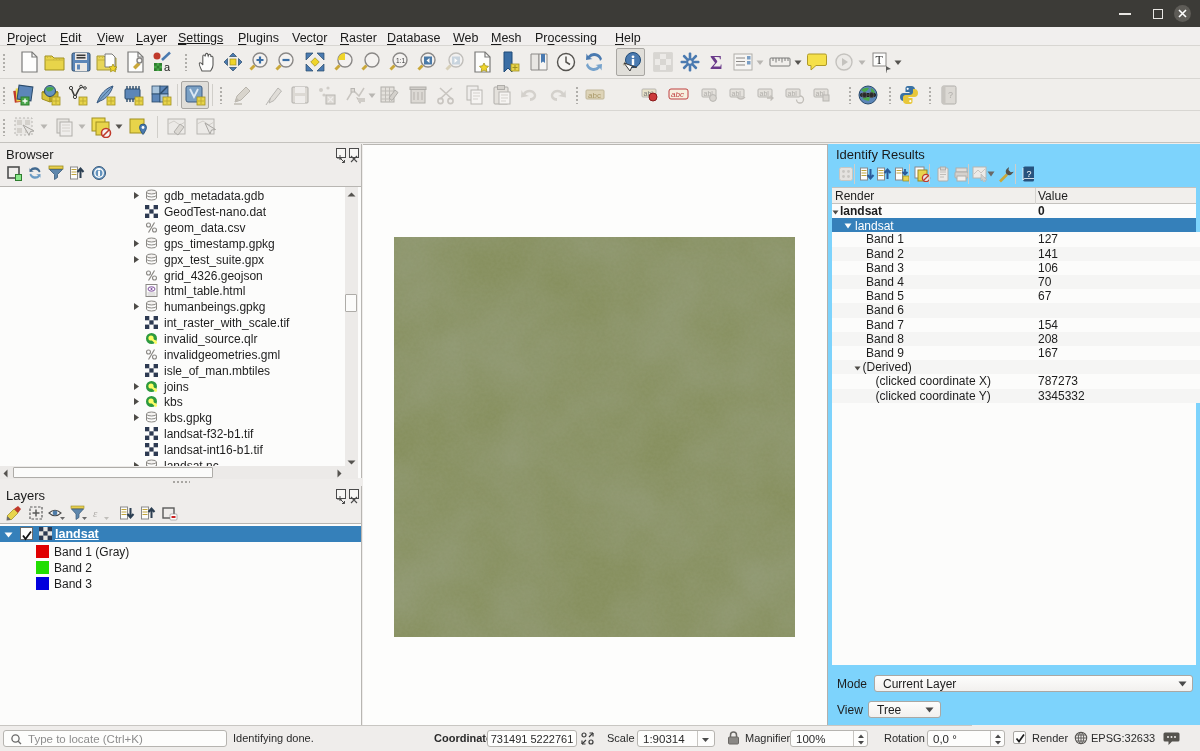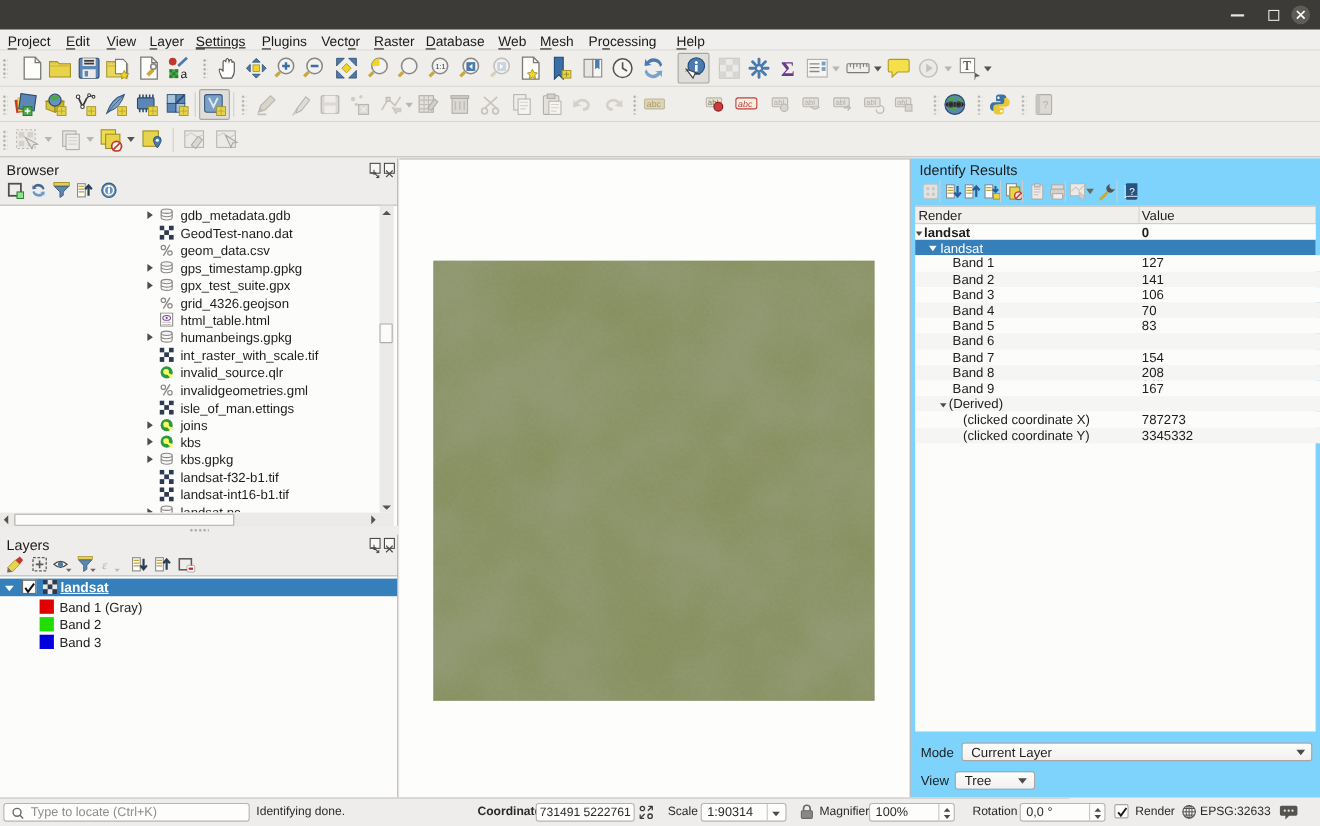--- a/index.html
+++ b/index.html
@@ -619,21 +619,21 @@
     <svg class="abs" style="left:109px; top:176.7px;" width="13" height="13">
           <rect x="0" y="0" width="13" height="13" fill="#fdfdfd"></rect>
           <g fill="#2d3a52">
             <rect x="0" y="0" width="4.3" height="4.3"></rect>
             <rect x="8.6" y="0" width="4.4" height="4.3"></rect>
             <rect x="4.3" y="4.3" width="4.3" height="4.3"></rect>
             <rect x="0" y="8.6" width="4.3" height="4.4"></rect>
             <rect x="8.6" y="8.6" width="4.4" height="4.4"></rect>
           </g>
         </svg>
-    <div class="trow" style="left:128px; top:175.7px; height:16px; line-height:16px;">isle_of_man.ettings</div>
+    <div class="trow" style="left:128px; top:175.7px; height:16px; line-height:16px;">isle_of_man.mbtiles</div>
     <svg class="abs" style="left:96px; top:194.5px;" width="8" height="9">
           <path d="M2 1 L7 4.5 L2 8 Z" fill="#4e4c48"></path>
         </svg>
     <svg class="abs" style="left:109px; top:192.5px;" width="13" height="13" viewBox="0 0 13 13">
           <circle cx="6.5" cy="6.5" r="5.5" fill="#2d9a3f"></circle>
           <circle cx="6" cy="6" r="2.6" fill="#fdfd66"></circle>
           <path d="M7.5 7.5 L11.5 11.5 L11.5 8.5 Z" fill="#fdfd66"></path>
           <path d="M7.5 7.5 L11.5 11.5" stroke="#fdfd66" stroke-width="2.2"></path>
         </svg>
     <div class="trow" style="left:128px; top:191.5px; height:16px; line-height:16px;">joins</div>
@@ -906,21 +906,21 @@
     <div class="abs" style="left:0; top:56.8px; width:372px; height:14.200000000000003px; background:#fcfcfb;">
         <span class="abs" style="left:34px; top:0px; font-size:12px; color:#1d1d1d;">Band 3</span>
         <span class="abs" style="left:206px; top:0px; font-size:12px; color:#1d1d1d;">106</span>
       </div>
     <div class="abs" style="left:0; top:71.0px; width:372px; height:14.200000000000003px; background:#f5f5f4;">
         <span class="abs" style="left:34px; top:0px; font-size:12px; color:#1d1d1d;">Band 4</span>
         <span class="abs" style="left:206px; top:0px; font-size:12px; color:#1d1d1d;text-align:right;">70</span>
       </div>
     <div class="abs" style="left:0; top:85.2px; width:372px; height:14.200000000000003px; background:#fcfcfb;">
         <span class="abs" style="left:34px; top:0px; font-size:12px; color:#1d1d1d;">Band 5</span>
-        <span class="abs" style="left:206px; top:0px; font-size:12px; color:#1d1d1d;">83</span>
+        <span class="abs" style="left:206px; top:0px; font-size:12px; color:#1d1d1d;">67</span>
       </div>
     <div class="abs" style="left:0; top:99.4px; width:372px; height:14.199999999999989px; background:#f5f5f4;">
         <span class="abs" style="left:34px; top:0px; font-size:12px; color:#1d1d1d;">Band 6</span>
         <span class="abs" style="left:206px; top:0px; font-size:12px; color:#1d1d1d;margin-top:36px;">124</span>
       </div>
     <div class="abs" style="left:0; top:113.6px; width:372px; height:14.200000000000003px; background:#fcfcfb;">
         <span class="abs" style="left:34px; top:0px; font-size:12px; color:#1d1d1d;">Band 7</span>
         <span class="abs" style="left:206px; top:0px; font-size:12px; color:#1d1d1d;">154</span>
       </div>
     <div class="abs" style="left:0; top:127.8px; width:372px; height:14.200000000000003px; background:#f5f5f4;">

